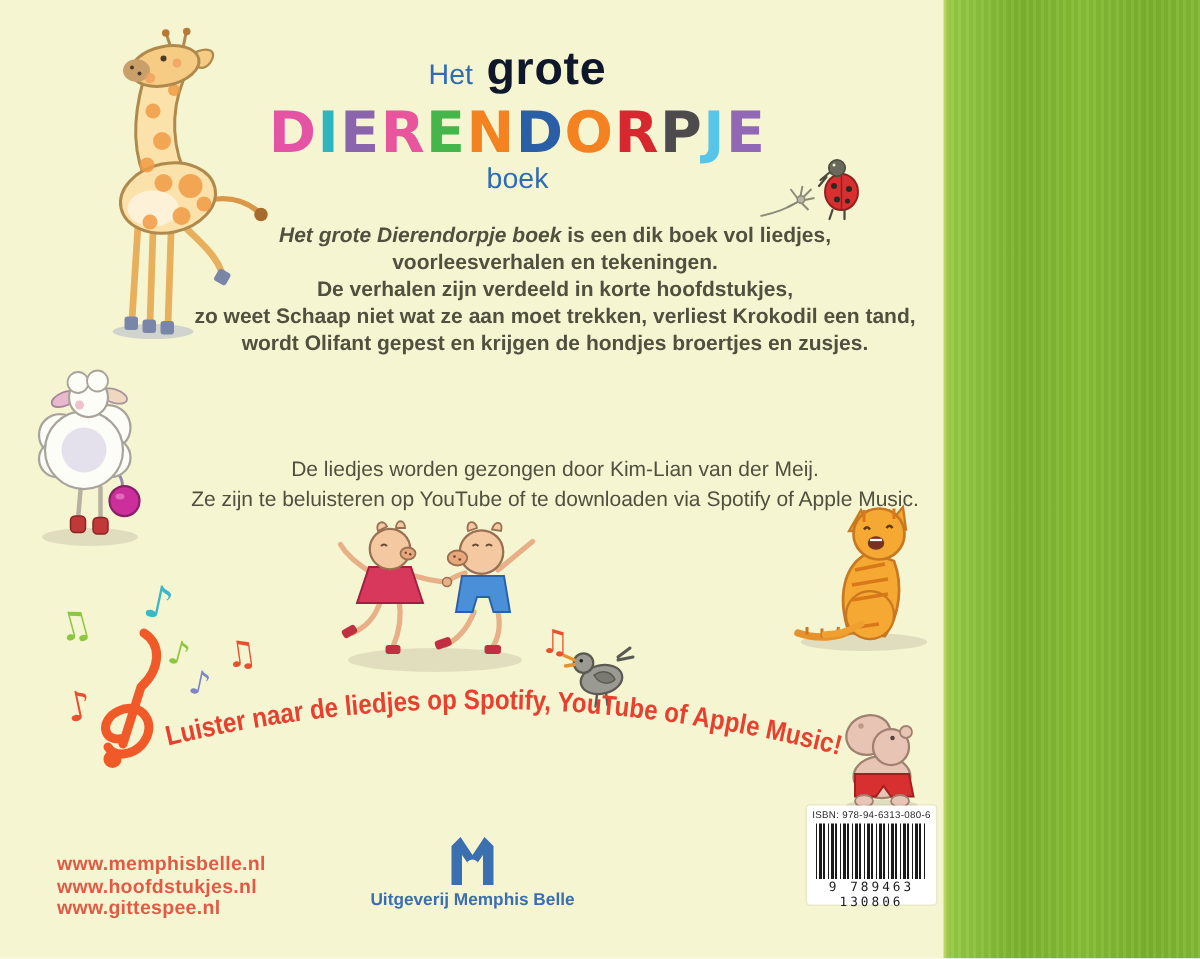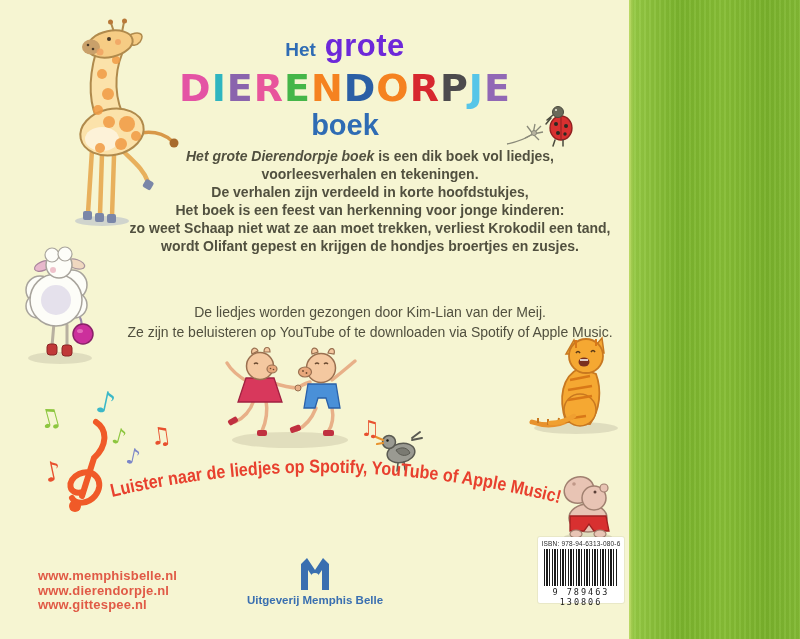--- a/index.html
+++ b/index.html
@@ -13,24 +13,24 @@
     position:absolute;top:0;left:629px;width:171px;height:639px;
     background:linear-gradient(90deg,#b9d85f 0,#95c944 5px,#7ab32c 30%,#86bd35 55%,#79b12b 80%,#82b934 100%);
   }
   #spine:after{
     content:"";position:absolute;inset:0;
     background:repeating-linear-gradient(90deg,rgba(255,255,255,.05) 0 2px,rgba(0,0,0,.03) 2px 5px);
   }
   
   #title-block{position:absolute;left:60px;top:28px;width:570px;text-align:center;}
   #title-line1{display:flex;justify-content:center;align-items:baseline;gap:9px;}
-  #title-prefix-small{font-size:19px;font-weight:700;color:#2f6cb4;}
-  #title-prefix-big{font-size:31px;font-weight:800;color:#6d28d9;letter-spacing:.5px;}
+  #title-prefix-small{font-size:19px;font-weight:400;color:#2f6cb4;}
+  #title-prefix-big{font-size:31px;font-weight:800;color:#0f172a;letter-spacing:.5px;}
   #dd-word{margin-top:4px;font-size:38px;font-weight:800;letter-spacing:1px;line-height:40px;font-family:"DejaVu Sans","Liberation Sans",sans-serif;}
-  #title-suffix{margin-top:1px;font-size:29px;font-weight:700;color:#2f6cb4;}
+  #title-suffix{margin-top:1px;font-size:19px;font-weight:400;color:#2f6cb4;}
   
   #body-lines{position:absolute;left:80px;top:147px;width:580px;text-align:center;
     color:#51503f;font-size:14px;line-height:18px;font-weight:700;}
   #body-lines2{position:absolute;left:80px;top:303px;width:580px;text-align:center;
     color:#51503f;font-size:14px;line-height:19.5px;font-weight:500;}
   .it{font-style:italic;}
   
   .note{position:absolute;font-family:"DejaVu Sans",sans-serif;line-height:1;display:inline-block;}
   
   #links{position:absolute;left:38px;top:569px;font-size:13px;line-height:14.5px;
@@ -235,41 +235,40 @@
       <span id="title-prefix-big">grote</span>
     </div>
     <div id="dd-word"><span style="color: rgb(228, 83, 164);">D</span><span style="color: rgb(47, 181, 192);">I</span><span style="color: rgb(138, 100, 173);">E</span><span style="color: rgb(232, 85, 156);">R</span><span style="color: rgb(69, 182, 73);">E</span><span style="color: rgb(245, 130, 32);">N</span><span style="color: rgb(43, 95, 165);">D</span><span style="color: rgb(245, 130, 32);">O</span><span style="color: rgb(215, 40, 47);">R</span><span style="color: rgb(77, 75, 77);">P</span><span style="color: rgb(86, 197, 232);">J</span><span style="color: rgb(145, 104, 181);">E</span></div>
     <div id="title-suffix">boek</div>
   </div>
 
   <div id="body-lines">
       <div><span class="it">Het grote Dierendorpje boek</span> is een dik boek vol liedjes,</div>
       <div>voorleesverhalen en tekeningen.</div>
       <div>De verhalen zijn verdeeld in korte hoofdstukjes,</div>
-      <div>Het boek is een feest van herkenning voor jonge kinderen:</div>
       <div>zo weet Schaap niet wat ze aan moet trekken, verliest Krokodil een tand,</div>
       <div>wordt Olifant gepest en krijgen de hondjes broertjes en zusjes.</div>
     </div>
   <div id="body-lines2">
       <div>De liedjes worden gezongen door Kim-Lian van der Meij.</div>
       <div>Ze zijn te beluisteren op YouTube of te downloaden via Spotify of Apple Music.</div>
     </div>
 
   <svg id="slogan-svg" width="800" height="639" viewBox="0 0 800 639">
     <defs>
       <path id="slogan-path" d="M 112 497 Q 335 444 570 506" fill="none"></path>
     </defs>
     <text id="slogan-text" fill="#e8402e">
       <textPath href="#slogan-path" textLength="452" lengthAdjust="spacingAndGlyphs">Luister naar de liedjes op Spotify, YouTube of Apple Music!</textPath>
     </text>
   </svg>
 
   <div id="links">
     <div>www.memphisbelle.nl</div>
-    <div>www.dierendorpje.nl</div>
+    <div>www.hoofdstukjes.nl</div>
     <div>www.gittespee.nl</div>
   </div>
 
   <div id="publisher">
     <svg width="32" height="36" viewBox="0 0 32 36" style="margin:0 auto">
       <polygon points="2,34 2,8 8,2 16,14 24,2 30,8 30,34 23,34 23,14 16,24 9,14 9,34" fill="#3a6fb0"></polygon>
       <circle cx="16" cy="21" r="4" fill="#f6f5d2"></circle>
       <rect x="12.5" y="24" width="7" height="10" rx="3" fill="#f6f5d2"></rect>
     </svg>
     <div id="publisher-name">Uitgeverij Memphis Belle</div>

